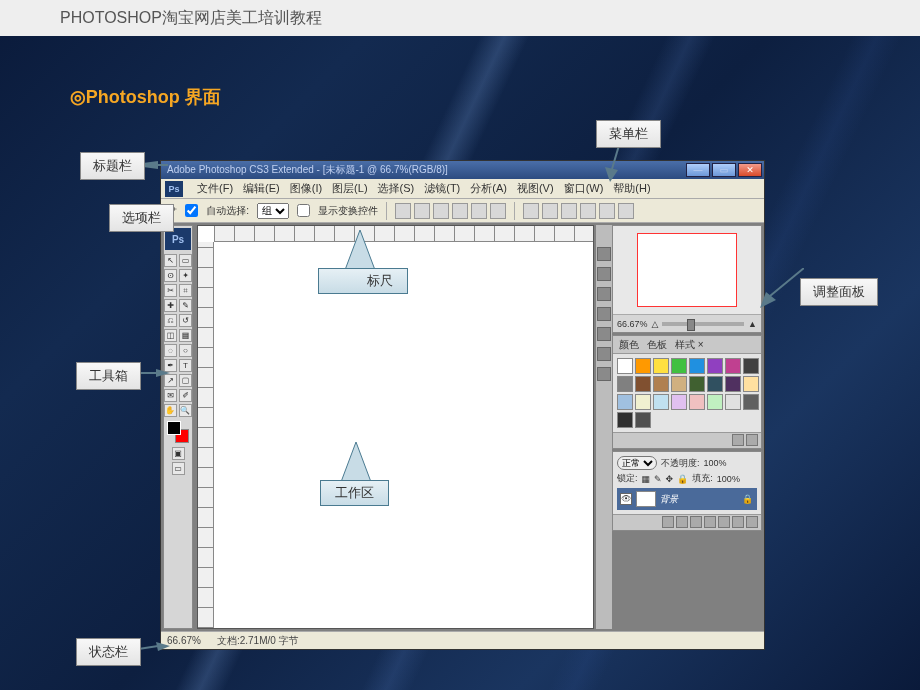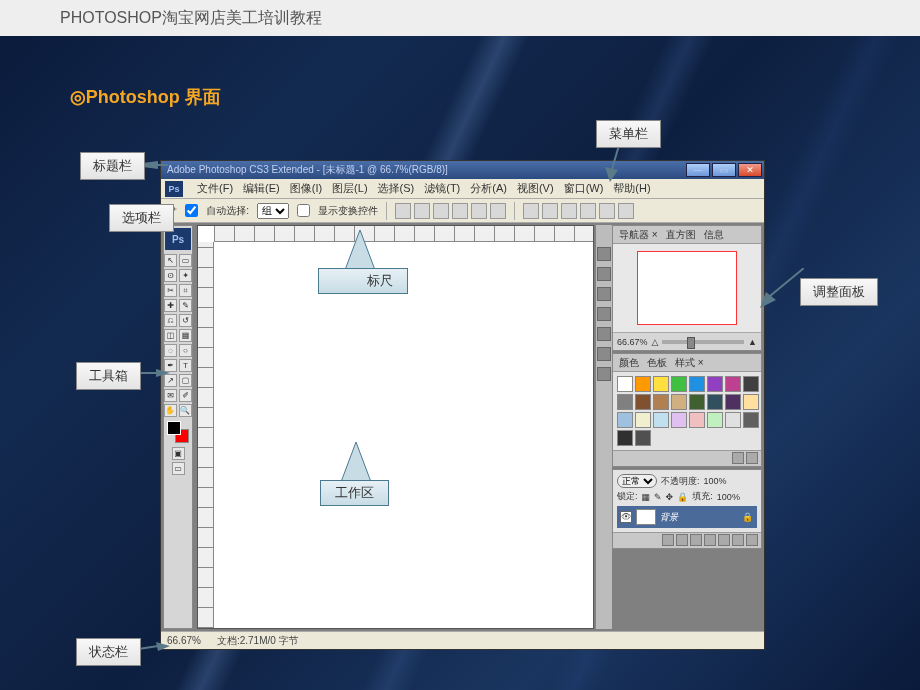--- a/index.html
+++ b/index.html
@@ -533,25 +533,20 @@
       <div class="dock-icon"></div>
       <div class="dock-icon"></div>
       <div class="dock-icon"></div>
       <div class="dock-icon"></div>
       <div class="dock-icon"></div>
     </div>
 
     <div class="panels">
 
       <div class="panel">
-        <div class="panel-tabs">
-          <span>导航器 ×</span>
-          <span>直方图</span>
-          <span>信息</span>
-        </div>
         <div class="navigator-view">
           <div class="nav-rect"></div>
         </div>
         <div class="nav-zoom">
           <span>66.67%</span>
           <span>△</span>
           <div class="slider"></div>
           <span>▲</span>
         </div>
       </div>

